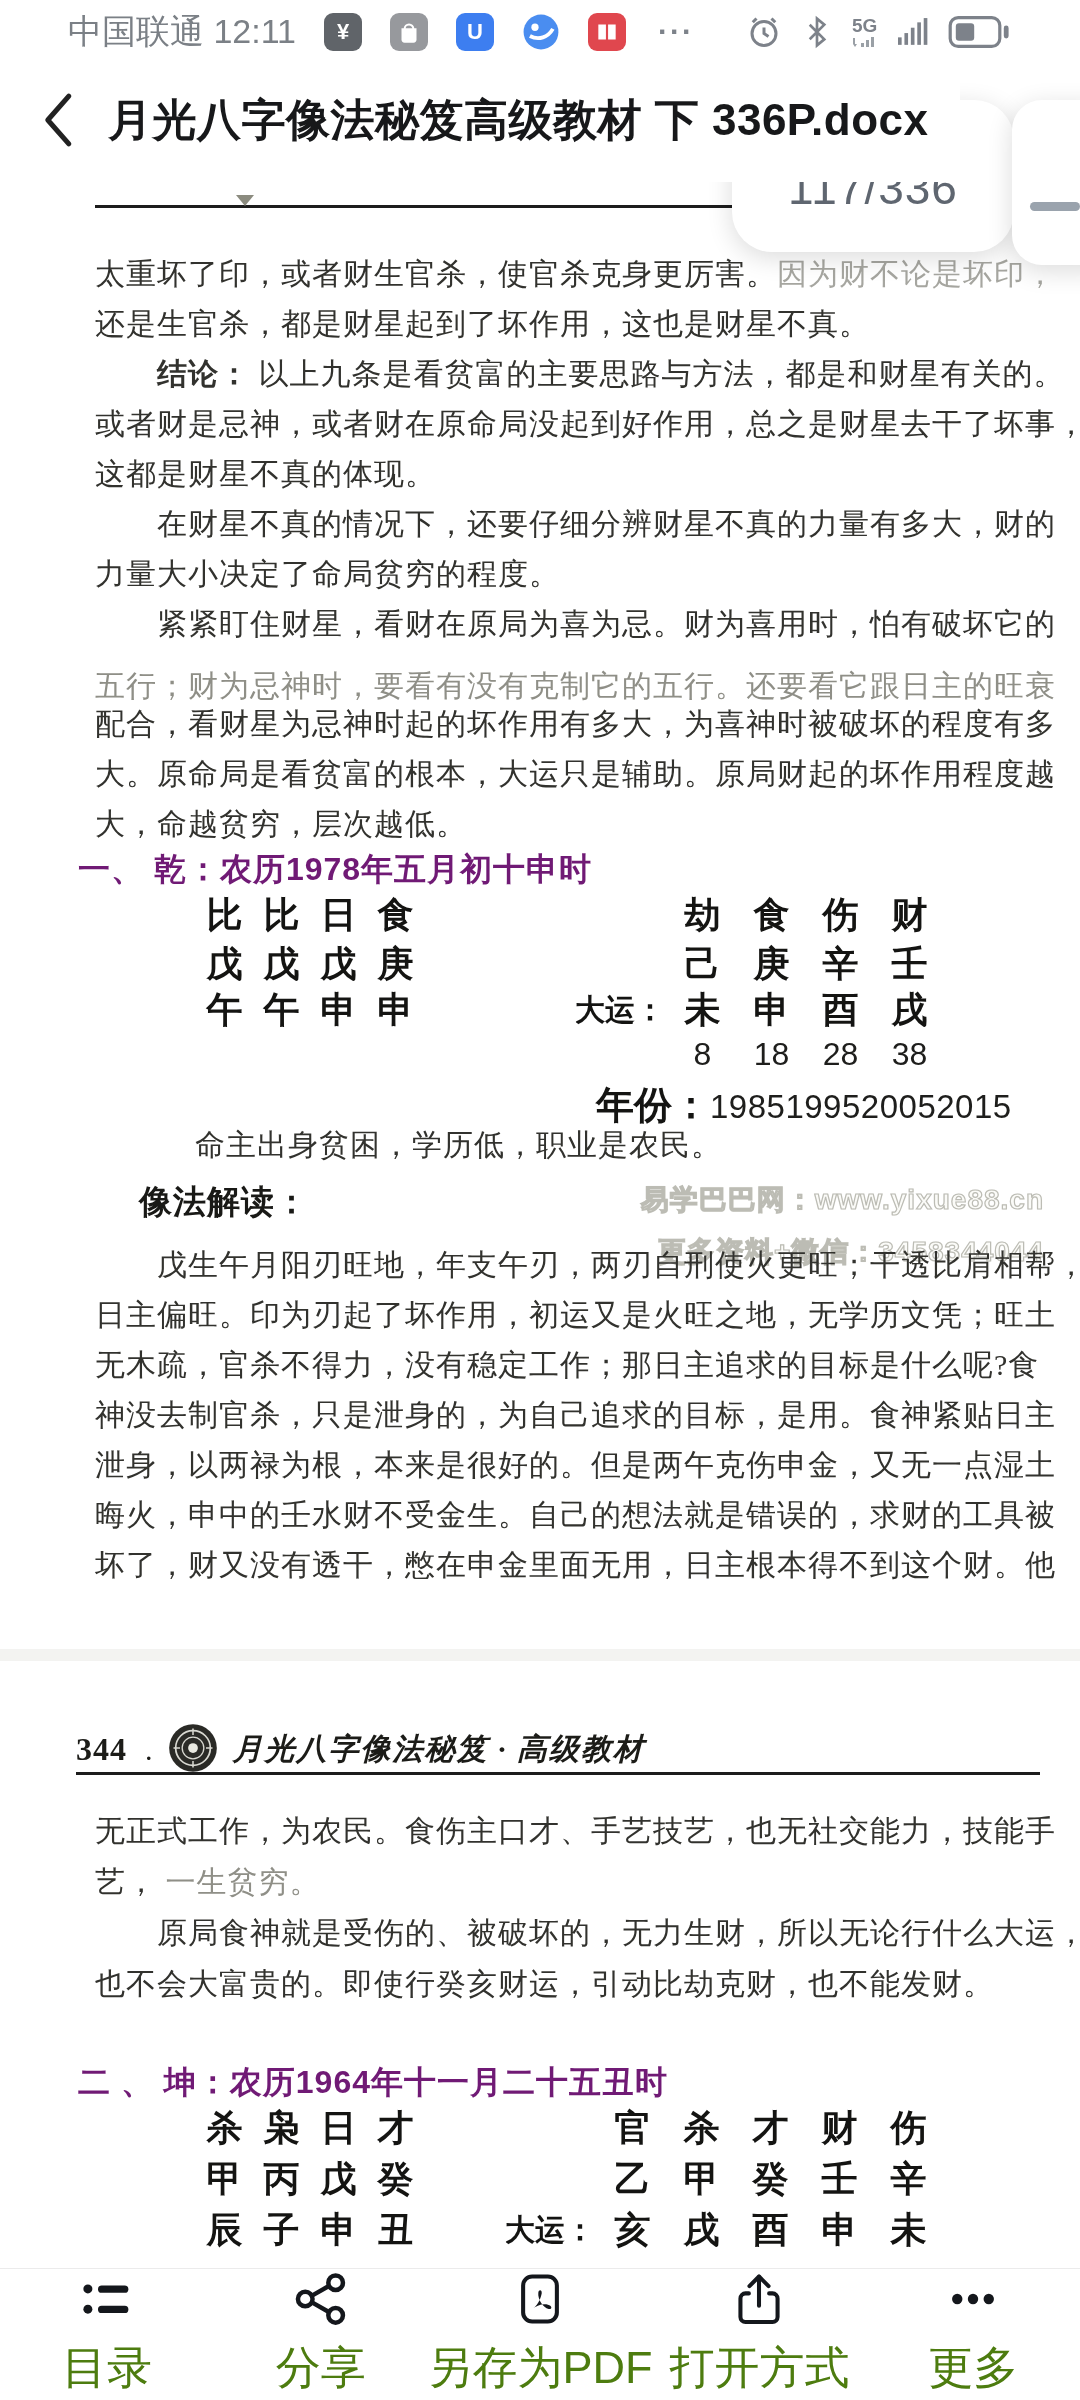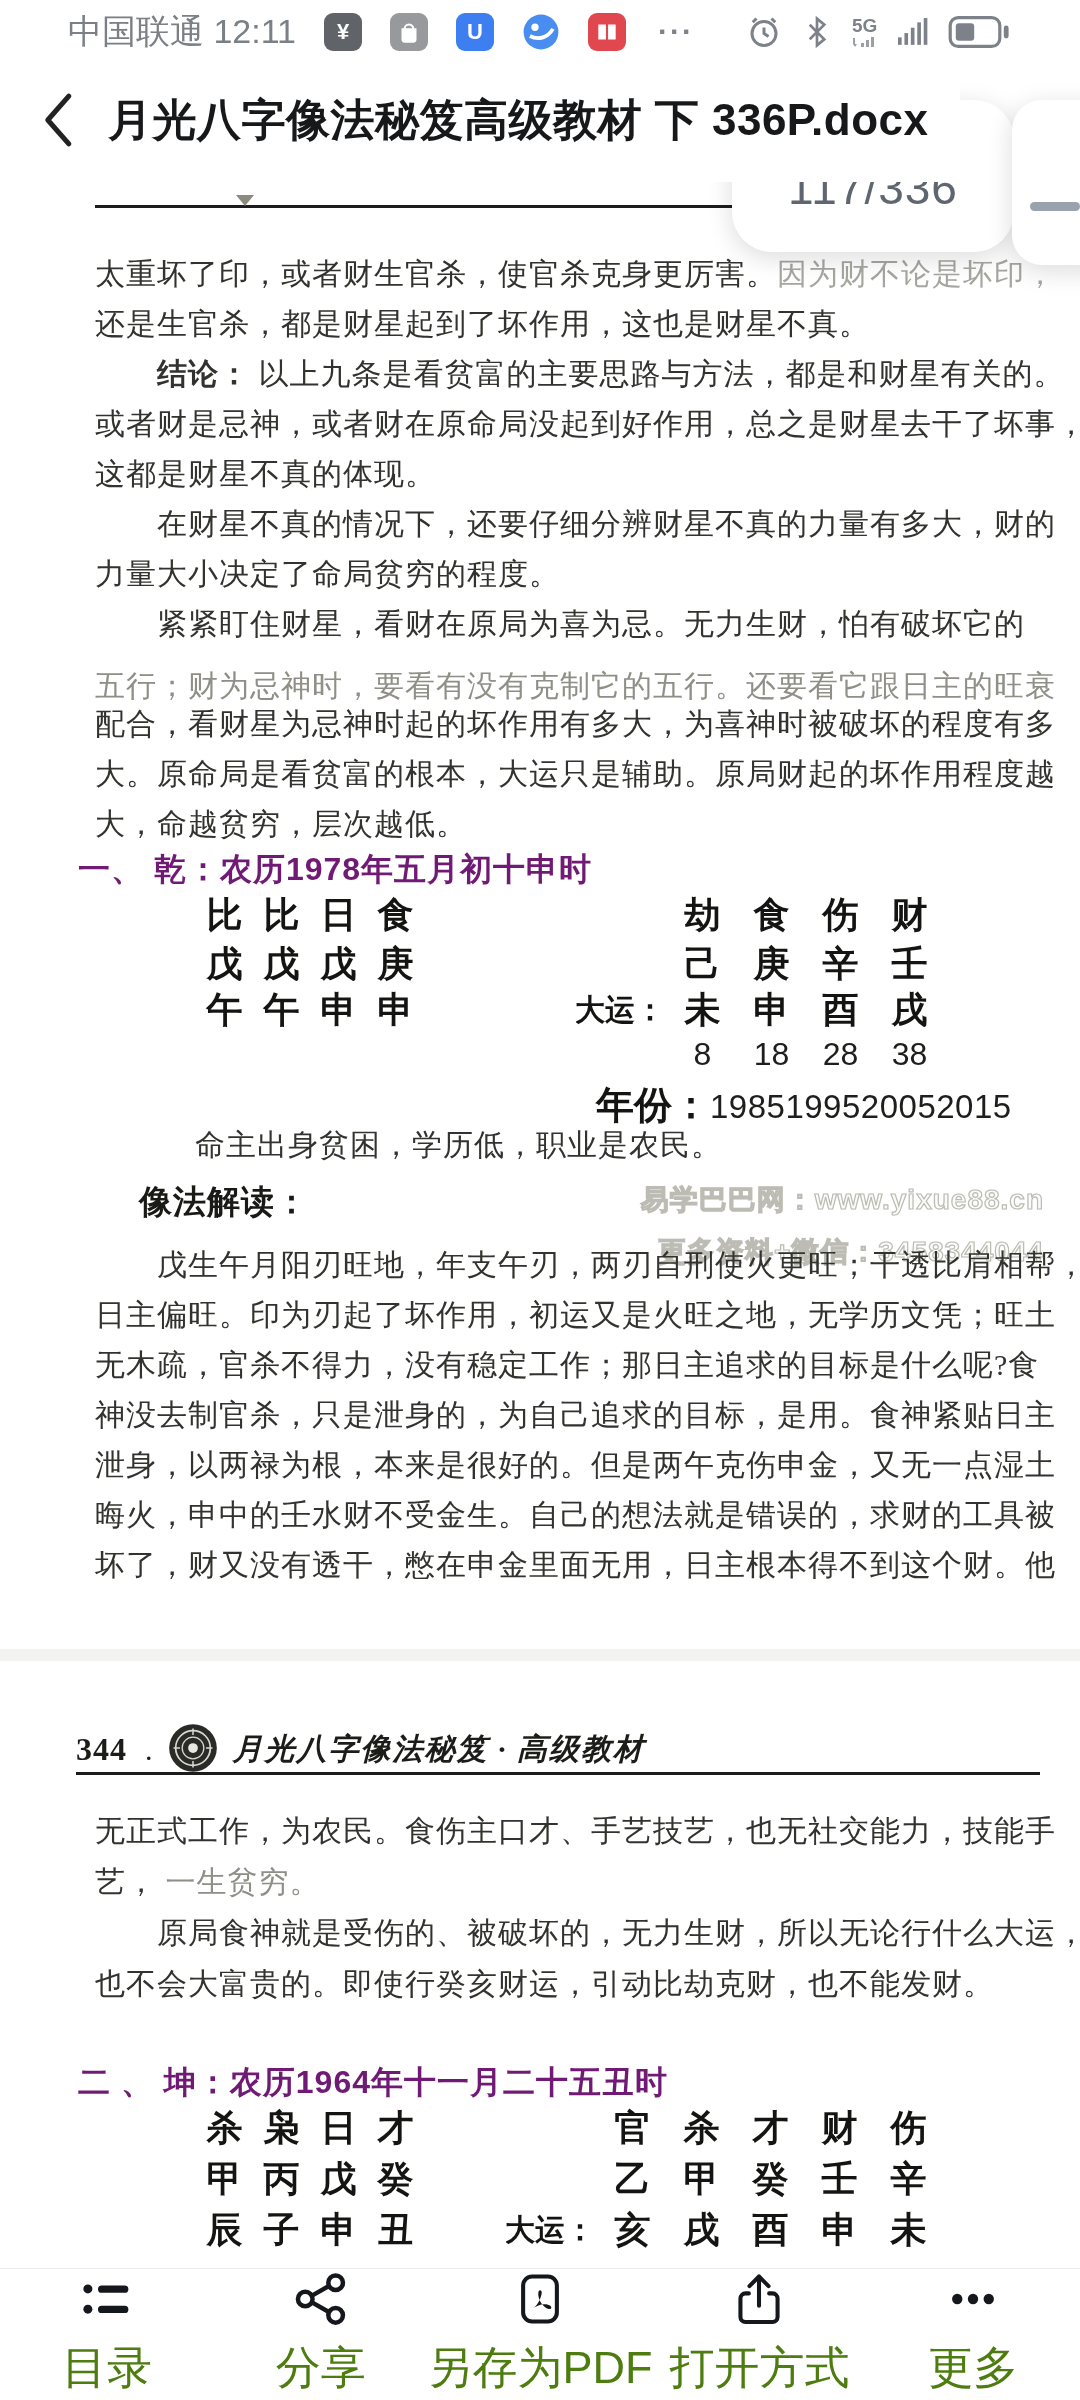--- a/index.html
+++ b/index.html
@@ -174,21 +174,21 @@
     <div class="page-edge"></div>
     <div class="edge-notch"></div>
 
     <div class="dline" style="top:67px"><span>太重坏了印，或者财生官杀，使官杀克身更厉害。</span><span class="faded">因为财不论是坏印，</span></div>
     <div class="dline" style="top:117px">还是生官杀，都是财星起到了坏作用，这也是财星不真。</div>
     <div class="dline indent" style="top:167px"><span class="bold-prefix">结论：</span><span> 以上九条是看贫富的主要思路与方法，都是和财星有关的。</span></div>
     <div class="dline" style="top:217px">或者财是忌神，或者财在原命局没起到好作用，总之是财星去干了坏事，</div>
     <div class="dline" style="top:267px">这都是财星不真的体现。</div>
     <div class="dline indent" style="top:317px">在财星不真的情况下，还要仔细分辨财星不真的力量有多大，财的</div>
     <div class="dline" style="top:367px">力量大小决定了命局贫穷的程度。</div>
-    <div class="dline indent" style="top:417px">紧紧盯住财星，看财在原局为喜为忌。无力生财，怕有破坏它的</div>
+    <div class="dline indent" style="top:417px">紧紧盯住财星，看财在原局为喜为忌。财为喜用时，怕有破坏它的</div>
     <div class="dline grayline" style="top:467px">五行；财为忌神时，要看有没有克制它的五行。还要看它跟日主的旺衰</div>
     <div class="dline" style="top:517px">配合，看财星为忌神时起的坏作用有多大，为喜神时被破坏的程度有多</div>
     <div class="dline" style="top:567px">大。原命局是看贫富的根本，大运只是辅助。原局财起的坏作用程度越</div>
     <div class="dline" style="top:617px">大，命越贫穷，层次越低。</div>
 
     <div class="chart-title" style="top:662px">一、 乾：农历1978年五月初十申时</div>
     <div class="bz-row" style="top:709px">
       <div class="bz-group bzl">
           <span class="bz-cell">比</span>
           <span class="bz-cell">比</span>

